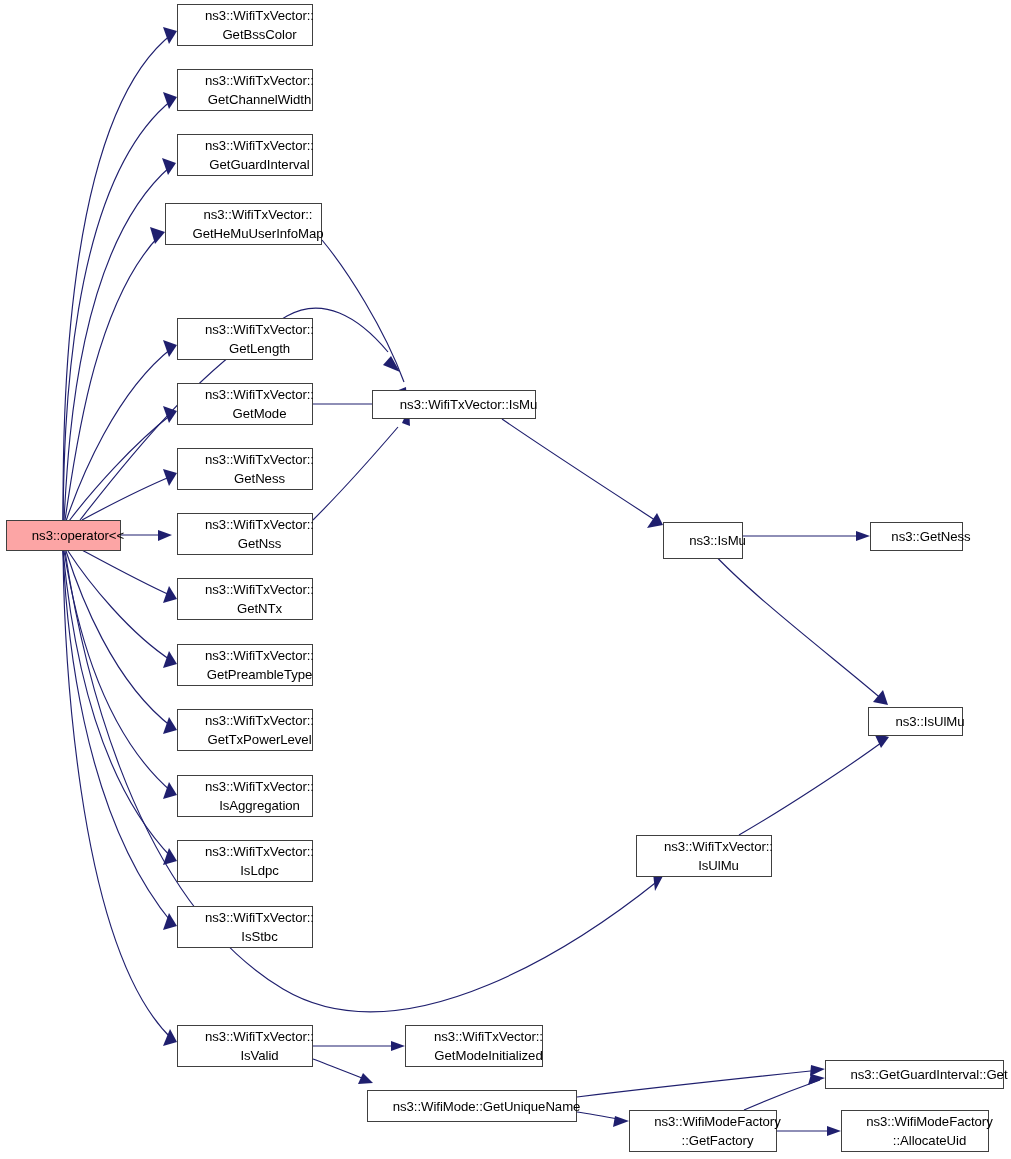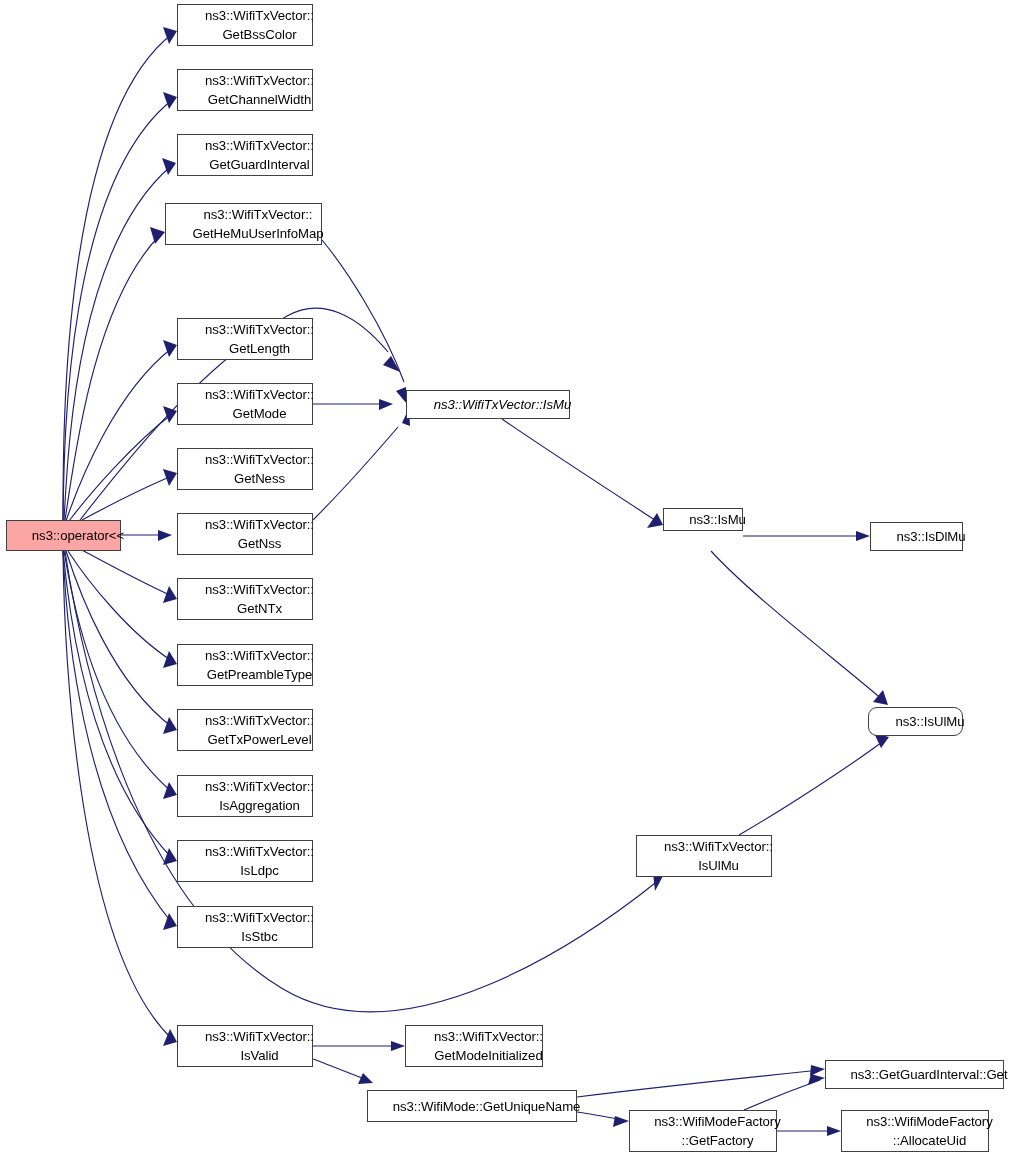--- a/index.html
+++ b/index.html
@@ -142,28 +142,28 @@
       <div class="node" style="left: 177px; top: 709px; width: 136px; height: 42px;">ns3::WifiTxVector::
 GetTxPowerLevel</div>
       <div class="node" style="left: 177px; top: 775px; width: 136px; height: 42px;">ns3::WifiTxVector::
 IsAggregation</div>
       <div class="node" style="left: 177px; top: 840px; width: 136px; height: 42px;">ns3::WifiTxVector::
 IsLdpc</div>
       <div class="node" style="left: 177px; top: 906px; width: 136px; height: 42px;">ns3::WifiTxVector::
 IsStbc</div>
       <div class="node" style="left: 177px; top: 1025px; width: 136px; height: 42px;">ns3::WifiTxVector::
 IsValid</div>
-      <div class="node" style="left: 406px; top: 390px; width: 164px; height: 29px; font-style: italic;">ns3::WifiTxVector::IsMu</div>
+      <div class="node" style="left: 372px; top: 390px; width: 164px; height: 29px;">ns3::WifiTxVector::IsMu</div>
       <div class="node" style="left: 636px; top: 835px; width: 136px; height: 42px;">ns3::WifiTxVector::
 IsUlMu</div>
       <div class="node" style="left: 405px; top: 1025px; width: 138px; height: 42px;">ns3::WifiTxVector::
 GetModeInitialized</div>
       <div class="node" style="left: 367px; top: 1090px; width: 210px; height: 32px;">ns3::WifiMode::GetUniqueName</div>
-      <div class="node" style="left: 663px; top: 508px; width: 80px; height: 23px;">ns3::IsMu</div>
-      <div class="node" style="left: 870px; top: 522px; width: 93px; height: 29px;">ns3::IsDlMu</div>
-      <div class="node" style="left: 868px; top: 707px; width: 95px; height: 29px; border-radius: 9px;">ns3::IsUlMu</div>
+      <div class="node" style="left: 663px; top: 522px; width: 80px; height: 37px;">ns3::IsMu</div>
+      <div class="node" style="left: 870px; top: 522px; width: 93px; height: 29px;">ns3::GetNess</div>
+      <div class="node" style="left: 868px; top: 707px; width: 95px; height: 29px;">ns3::IsUlMu</div>
       <div class="node" style="left: 825px; top: 1060px; width: 179px; height: 29px;">ns3::GetGuardInterval::Get</div>
       <div class="node" style="left: 629px; top: 1110px; width: 148px; height: 42px;">ns3::WifiModeFactory
 ::GetFactory</div>
       <div class="node" style="left: 841px; top: 1110px; width: 148px; height: 42px;">ns3::WifiModeFactory
 ::AllocateUid</div>
     </div>
 </div>
 
 </body></html>

